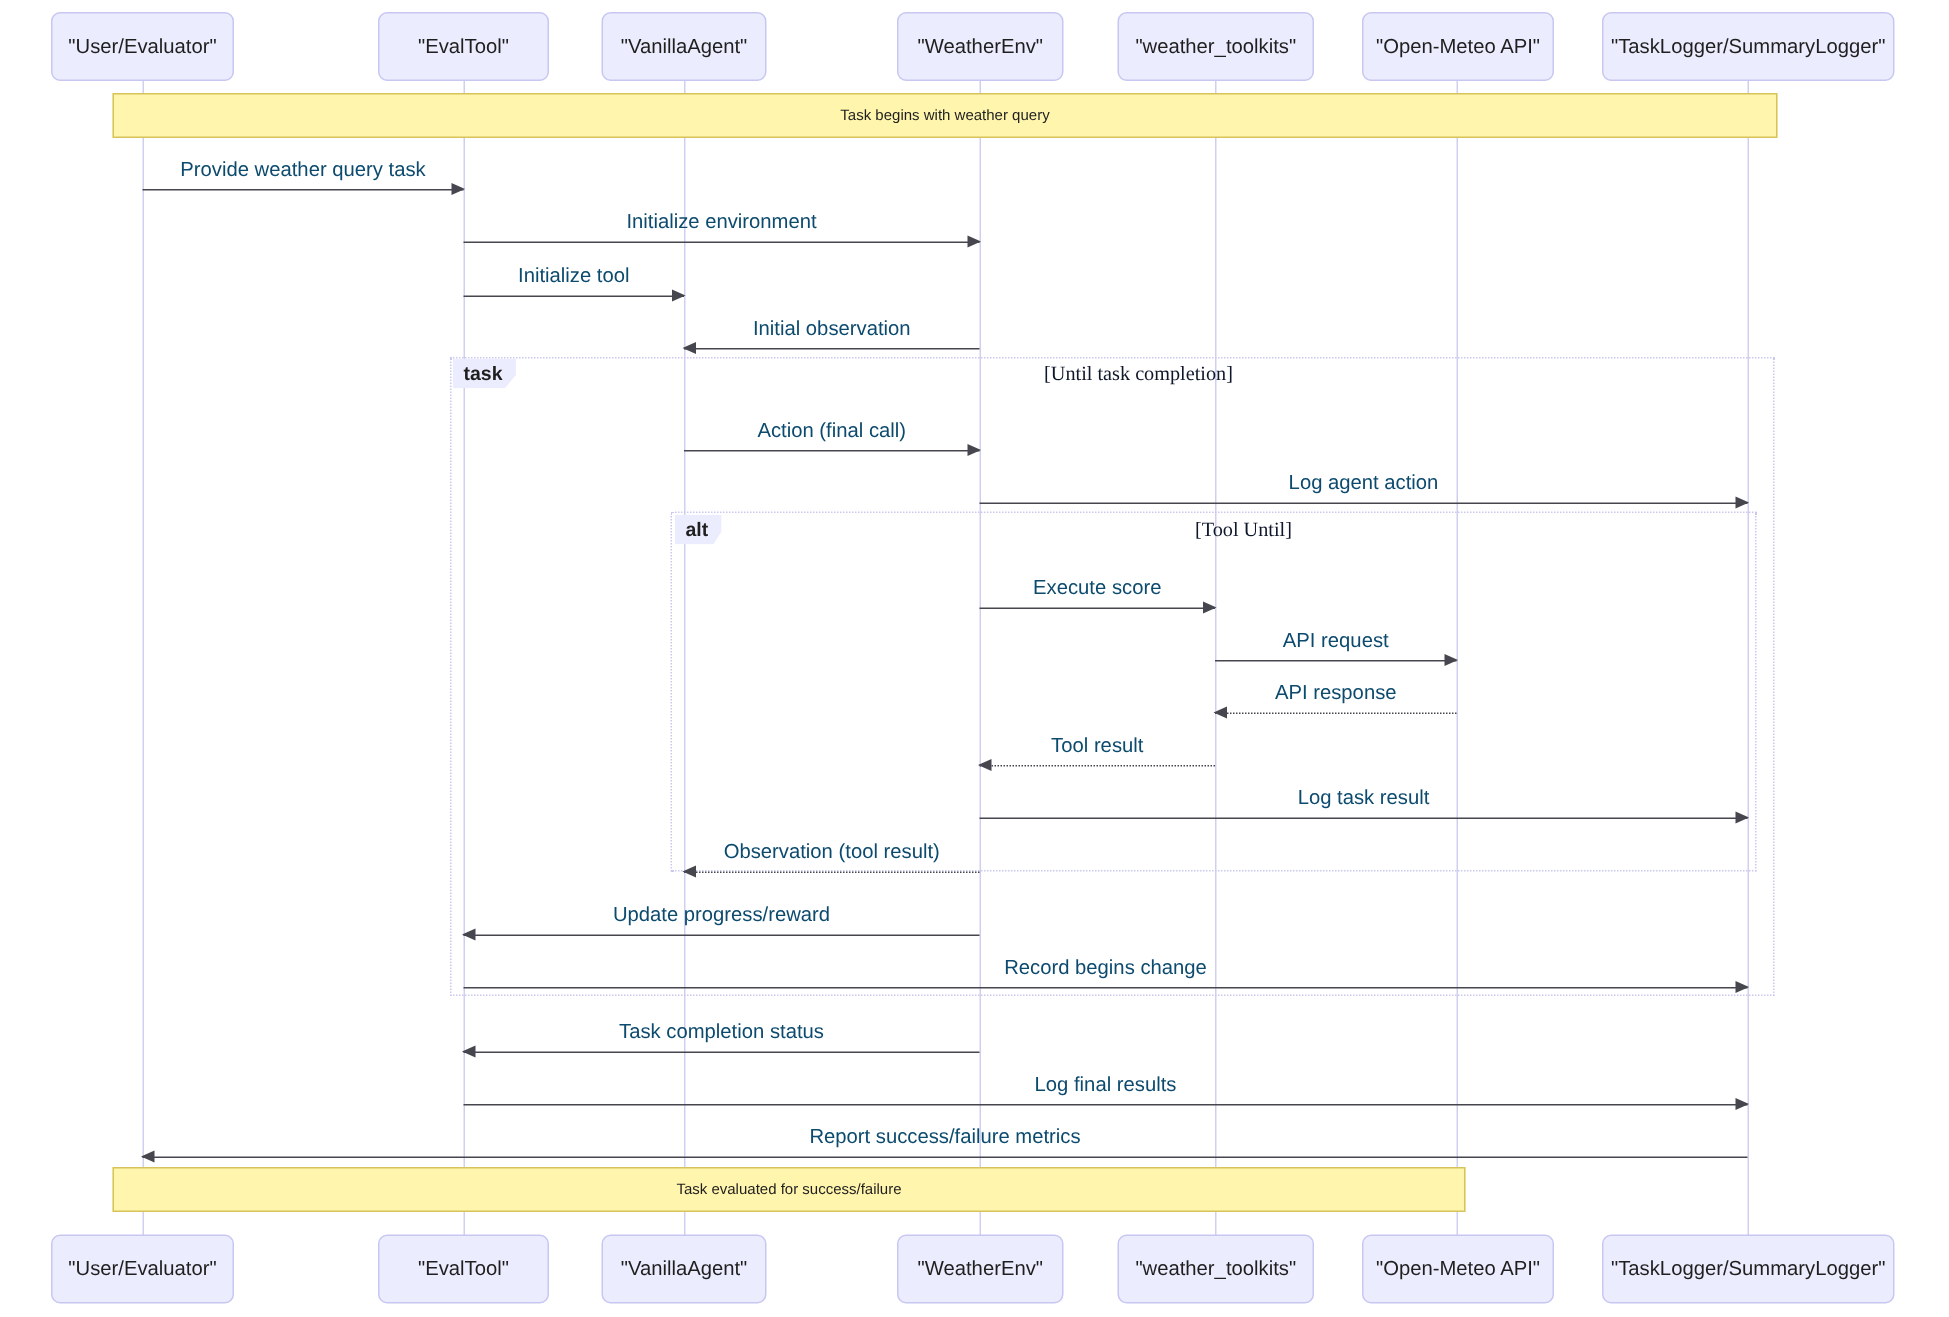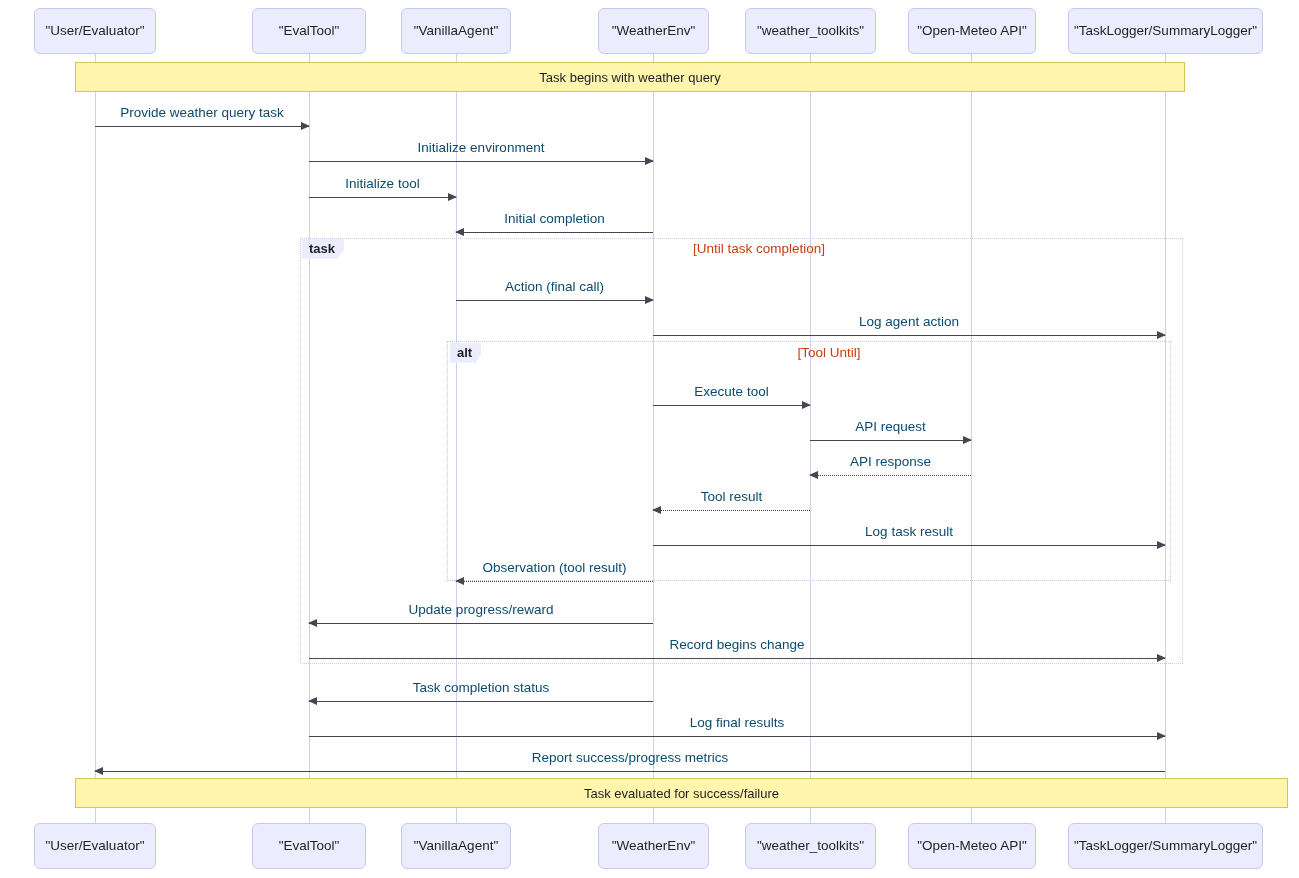--- a/index.html
+++ b/index.html
@@ -45,21 +45,21 @@
   }
   
   .note {
     position: absolute;
     box-sizing: border-box;
     background: #fff5ad;
     border: 1px solid #d6c35a;
     display: flex;
     align-items: center;
     justify-content: center;
-    font-size: 13px;
+    font-size: 10px;
     color: #1f1f1f;
     white-space: nowrap;
   }
   
   .fragment {
     position: absolute;
     box-sizing: border-box;
     border: 1.6px dotted #c9c9ee;
     background: transparent;
     pointer-events: none;
@@ -73,23 +73,24 @@
     font-weight: 700;
     line-height: 19px;
     height: 20px;
     padding: 0 9px 0 7px;
     
     clip-path: polygon(0 0, 100% 0, 100% 55%, 82% 100%, 0 100%);
   }
   .fragment-title {
     position: absolute;
     font-size: 13.5px;
-    color: #c2410c;
+    color: #0f172a;
     white-space: nowrap;
     transform: translateX(-50%);
+    font-family: Liberation Serif, serif;
   }
   
   .msg {
     position: absolute;
     height: 0;
   }
   .msg .line {
     position: absolute;
     left: 0;
     top: 0;
@@ -136,21 +137,21 @@
       <div class="lifeline" style="left: 95px; top: 54px; height: 770px;"></div>
       <div class="lifeline" style="left: 309px; top: 54px; height: 770px;"></div>
       <div class="lifeline" style="left: 456px; top: 54px; height: 770px;"></div>
       <div class="lifeline" style="left: 653px; top: 54px; height: 770px;"></div>
       <div class="lifeline" style="left: 810px; top: 54px; height: 770px;"></div>
       <div class="lifeline" style="left: 971px; top: 54px; height: 770px;"></div>
       <div class="lifeline" style="left: 1165px; top: 54px; height: 770px;"></div>
     </div>
   <div id="notes">
       <div class="note" style="left: 75px; top: 62px; width: 1110px; height: 30px;">Task begins with weather query</div>
-      <div class="note" style="left: 75px; top: 778px; width: 1213px; height: 30px;">Task evaluated for success/failure</div>
+      <div class="note" style="left: 75px; top: 778px; width: 902px; height: 30px;">Task evaluated for success/failure</div>
     </div>
   <div id="fragments">
       <div class="fragment" style="left: 300px; top: 238px; width: 883px; height: 426px;"></div>
       <div class="fragment-label" style="left: 302px; top: 239px;">task</div>
       <div class="fragment-title" style="left: 759px; top: 241px;">[Until task completion]</div>
       <div class="fragment" style="left: 447px; top: 341px; width: 724px; height: 240px;"></div>
       <div class="fragment-label" style="left: 450px; top: 343px;">alt</div>
       <div class="fragment-title" style="left: 829px; top: 345px;">[Tool Until]</div>
     </div>
   <div id="messages">
@@ -165,36 +166,36 @@
         <div class="label">Initialize environment</div>
       </div>
       <div class="msg to-right" style="left: 309px; top: 197px; width: 147px;">
         <div class="line"></div>
         <div class="head"></div>
         <div class="label">Initialize tool</div>
       </div>
       <div class="msg to-left" style="left: 456px; top: 232px; width: 197px;">
         <div class="line"></div>
         <div class="head"></div>
-        <div class="label">Initial completion</div>
+        <div class="label">Initial observation</div>
       </div>
       <div class="msg to-right" style="left: 456px; top: 300px; width: 197px;">
         <div class="line"></div>
         <div class="head"></div>
         <div class="label">Action (final call)</div>
       </div>
       <div class="msg to-right" style="left: 653px; top: 335px; width: 512px;">
         <div class="line"></div>
         <div class="head"></div>
         <div class="label">Log agent action</div>
       </div>
       <div class="msg to-right" style="left: 653px; top: 405px; width: 157px;">
         <div class="line"></div>
         <div class="head"></div>
-        <div class="label">Execute tool</div>
+        <div class="label">Execute score</div>
       </div>
       <div class="msg to-right" style="left: 810px; top: 440px; width: 161px;">
         <div class="line"></div>
         <div class="head"></div>
         <div class="label">API request</div>
       </div>
       <div class="msg dashed to-left" style="left: 810px; top: 475px; width: 161px;">
         <div class="line"></div>
         <div class="head"></div>
         <div class="label">API response</div>
@@ -230,21 +231,21 @@
         <div class="label">Task completion status</div>
       </div>
       <div class="msg to-right" style="left: 309px; top: 736px; width: 856px;">
         <div class="line"></div>
         <div class="head"></div>
         <div class="label">Log final results</div>
       </div>
       <div class="msg to-left" style="left: 95px; top: 771px; width: 1070px;">
         <div class="line"></div>
         <div class="head"></div>
-        <div class="label">Report success/progress metrics</div>
+        <div class="label">Report success/failure metrics</div>
       </div>
     </div>
   <div id="actors-top">
       <div class="actor-box" style="left: 34px; width: 122px; top: 8px;">"User/Evaluator"</div>
       <div class="actor-box" style="left: 252px; width: 114px; top: 8px;">"EvalTool"</div>
       <div class="actor-box" style="left: 401px; width: 110px; top: 8px;">"VanillaAgent"</div>
       <div class="actor-box" style="left: 598px; width: 111px; top: 8px;">"WeatherEnv"</div>
       <div class="actor-box" style="left: 745px; width: 131px; top: 8px;">"weather_toolkits"</div>
       <div class="actor-box" style="left: 908px; width: 128px; top: 8px;">"Open-Meteo API"</div>
       <div class="actor-box" style="left: 1068px; width: 195px; top: 8px;">"TaskLogger/SummaryLogger"</div>

